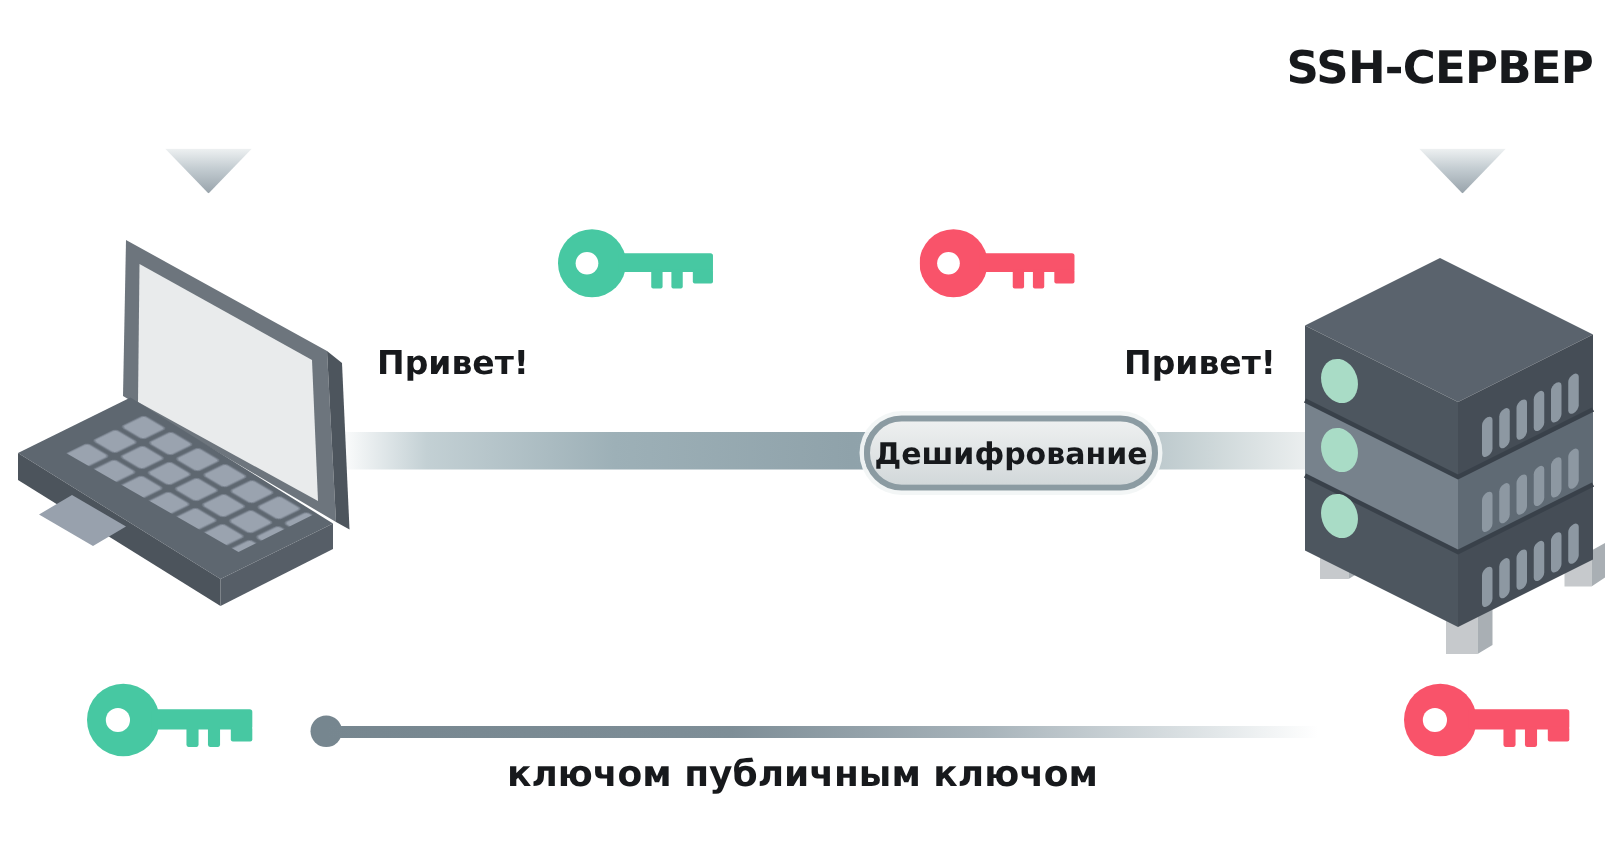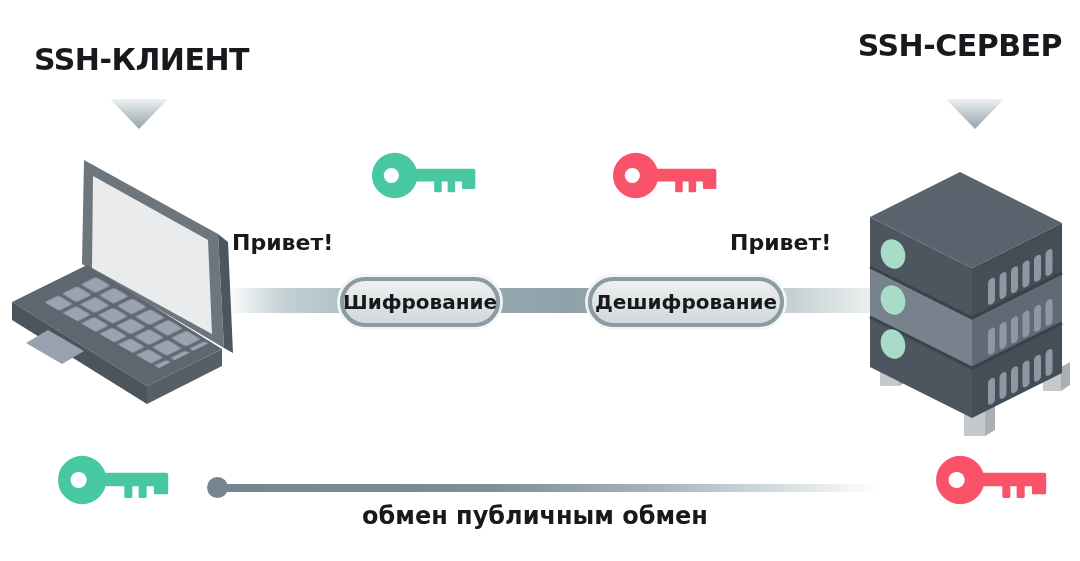--- a/index.html
+++ b/index.html
@@ -8,21 +8,21 @@
     font-family:"DejaVu Sans","Liberation Sans",sans-serif;color:#17191c;
   }
   .abs{position:absolute;}
   .title{font-size:30px;font-weight:bold;letter-spacing:-0.5px;color:#17191c;white-space:nowrap;}
   .title-right{right:18px;text-align:right;}
   .tri{
     width:58px;height:30px;
     background:linear-gradient(180deg,#eef1f2 0%,#c3ccd1 45%,#98a3ab 100%);
     clip-path:polygon(0 0,100% 0,50% 100%);
   }
-  .msg{font-size:22px;font-weight:bold;text-align:left;width:140px;white-space:nowrap;}
+  .msg{font-size:22px;font-weight:bold;text-align:center;width:140px;white-space:nowrap;}
   .pipe{
     left:225px;top:288px;width:660px;height:25px;
     background:linear-gradient(90deg,#ffffff 0%,#c3d0d4 9%,#9db0b7 28%,#8fa2aa 52%,#98aab2 70%,#ccd6d8 88%,#f2f4f4 100%);
   }
   .pill{
     height:50px;border-radius:27px;border:4px solid #8b9ba2;box-sizing:border-box;
     background:linear-gradient(180deg,#eef0f0 0%,#d2d8da 100%);
     box-shadow:0 0 0 3px rgba(242,245,245,0.95);
     display:flex;align-items:center;justify-content:center;
     font-size:20px;font-weight:bold;color:#17191c;white-space:nowrap;
@@ -46,21 +46,20 @@
         <circle cx="27" cy="29" r="27"></circle>
         <rect x="48" y="21" width="75" height="15" rx="2"></rect>
         <rect x="74" y="34" width="9" height="15" rx="1.5"></rect>
         <rect x="90" y="34" width="9" height="15" rx="1.5"></rect>
         <rect x="107" y="34" width="16" height="11" rx="1.5"></rect>
         <circle cx="23" cy="29" r="9" fill="#ffffff"></circle>
       </symbol>
     </defs>
   </svg>
 
-  <div class="abs title" style="left:34px;top:42px">SSH-КЛИЕНТ</div>
   <div class="abs title title-right" style="top:28px">SSH-СЕРВЕР</div>
 
   <div class="abs tri" style="left:110px;top:99px"></div>
   <div class="abs tri" style="left:946px;top:99px"></div>
 
   <div class="abs pipe"></div>
 
   <svg class="abs" style="left:8px;top:152px" width="235" height="265" viewBox="0 0 235 265">
     <defs>
       <pattern id="kbkeys" width="21" height="21" patternUnits="userSpaceOnUse" patternTransform="matrix(0.86,0.51,-0.9,0.44,88,124)">
@@ -125,30 +124,27 @@
   <svg class="abs keysvg" style="left:372px;top:151px" width="105" height="49" viewBox="0 0 125 58">
     <use href="#key-icon" width="125" height="58" fill="#47c8a2"></use>
   </svg>
   <svg class="abs keysvg" style="left:613px;top:151px" width="105" height="49" viewBox="0 0 125 58">
     <use href="#key-icon" width="125" height="58" fill="#f9536a"></use>
   </svg>
 
   <div class="abs msg" style="left:232px;top:230px">Привет!</div>
   <div class="abs msg" style="left:730px;top:230px">Привет!</div>
 
-  <div class="abs pill" style="left:340px;top:277px;width:160px">
-    <span>Шифрование</span>
-  </div>
-  <div class="abs pill" style="left:588px;top:277px;width:196px">
+  <div class="abs pill" style="left:576px;top:277px;width:196px">
     <span>Дешифрование</span>
   </div>
 
   <svg class="abs keysvg" style="left:58px;top:454px" width="112" height="52" viewBox="0 0 125 58">
     <use href="#key-icon" width="125" height="58" fill="#47c8a2"></use>
   </svg>
   <div class="abs dot" style="left:207px;top:477px"></div>
   <div class="abs exline" style="left:217px;top:484px;width:675px"></div>
-  <div class="abs exlabel" style="left:335px;top:502px">обмен публичным обмен</div>
+  <div class="abs exlabel" style="left:335px;top:502px">ключом публичным ключом</div>
   <svg class="abs keysvg" style="left:936px;top:454px" width="112" height="52" viewBox="0 0 125 58">
     <use href="#key-icon" width="125" height="58" fill="#f9536a"></use>
   </svg>
 
 </div>
 
 </body></html>

